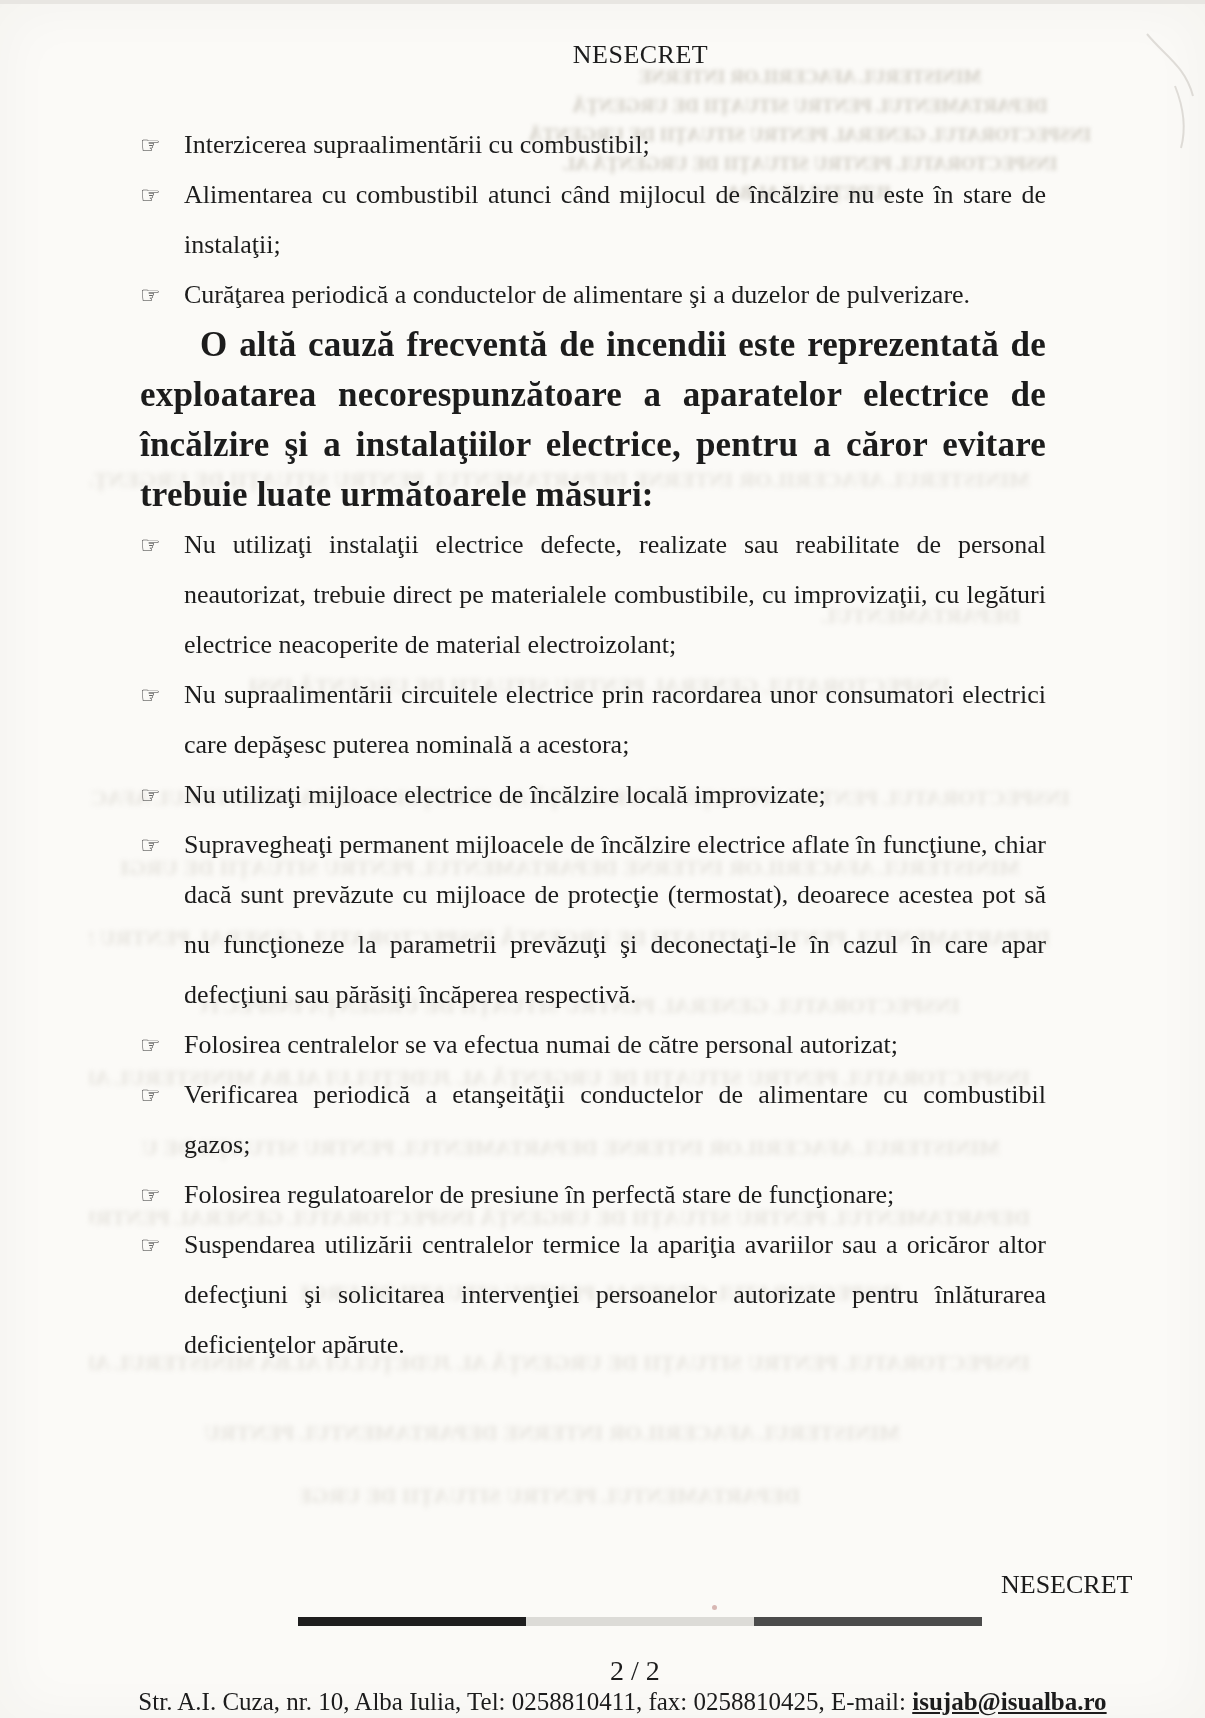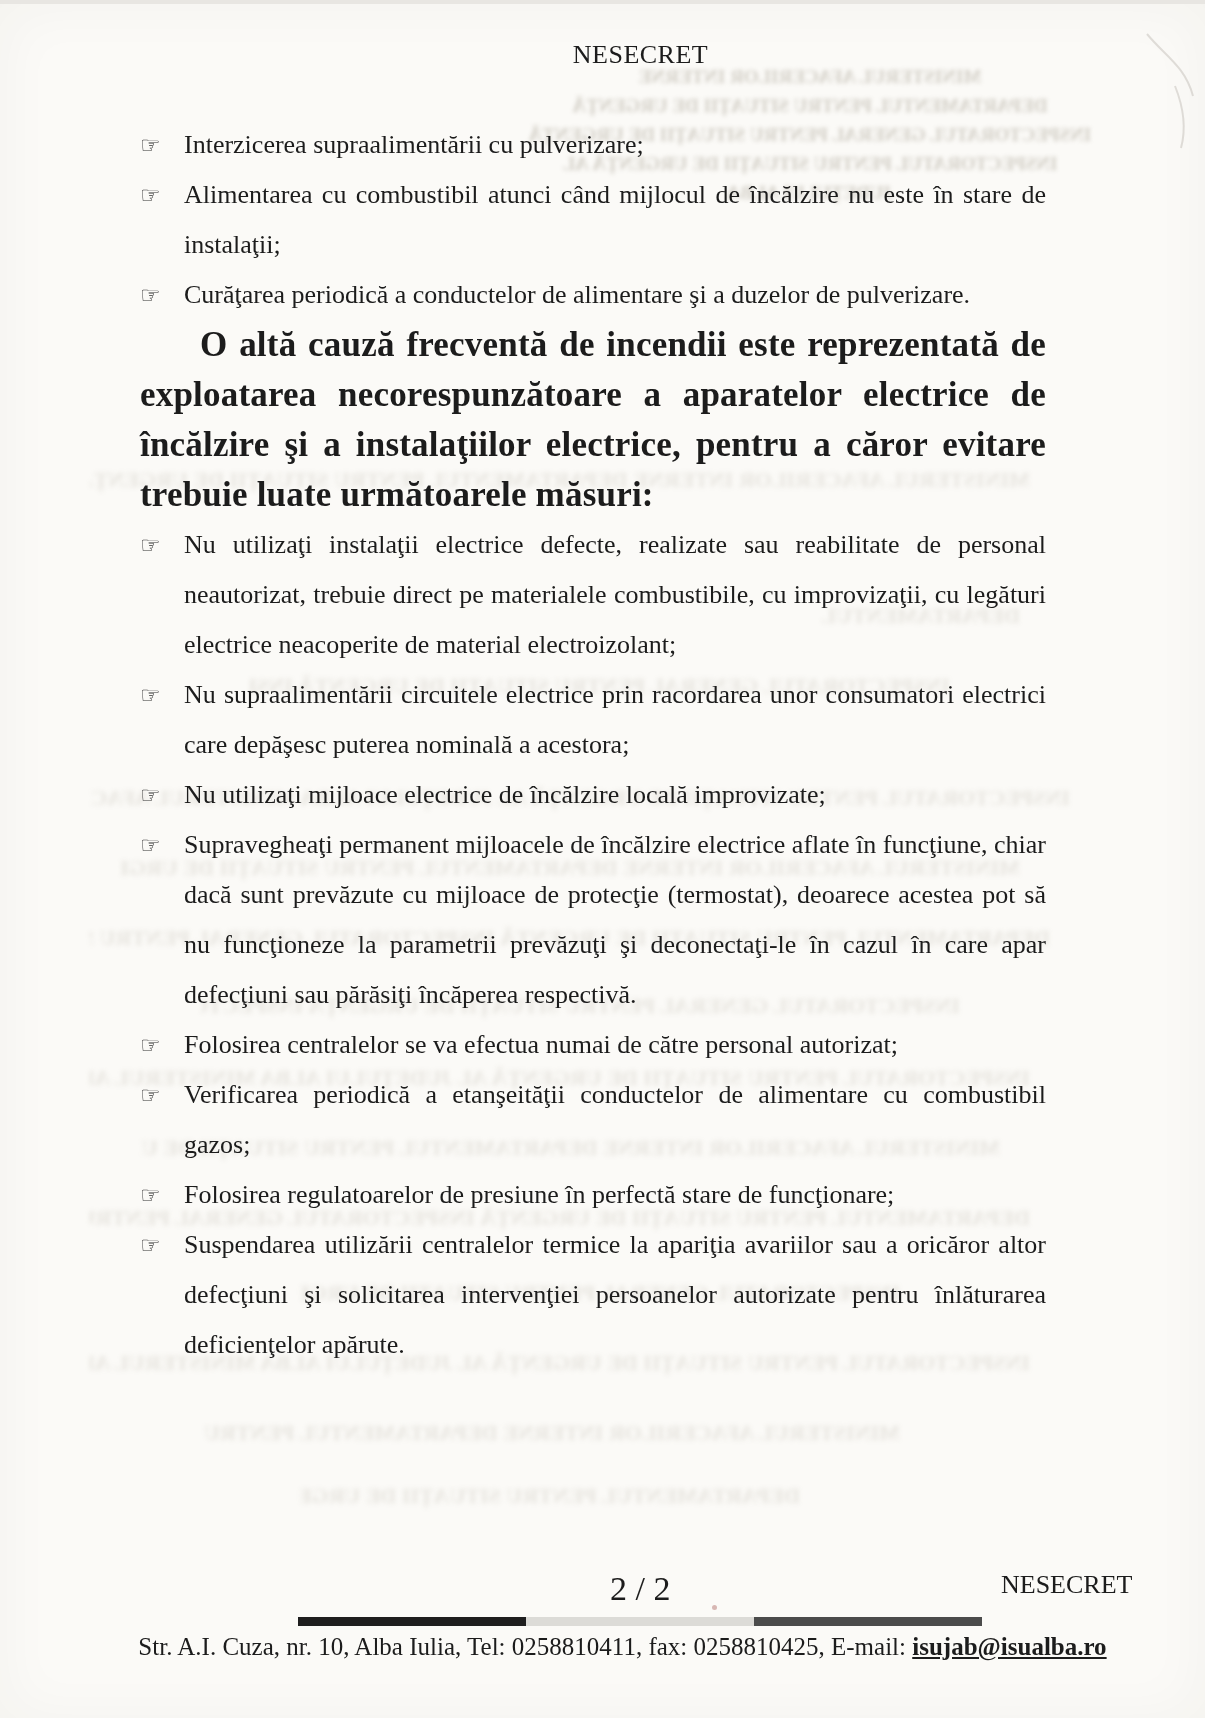--- a/index.html
+++ b/index.html
@@ -66,29 +66,29 @@
     color:#2f2f2f;
   }
   .btext{flex:1;}
   .para{
     font-weight:bold;
     font-size:35px;
     text-indent:60px;
     letter-spacing:0.2px;
   }
   
-  .page-num{position:absolute;top:1566px;left:610px;font-size:34px;z-index:2;}
+  .page-num{position:absolute;top:1651px;left:610px;font-size:28px;z-index:2;}
   .footer-class{position:absolute;top:1566px;left:1001px;font-size:26px;z-index:2;}
   .scan-bar{
     position:absolute;top:1613px;left:298px;width:684px;height:9px;
     display:flex;z-index:2;
   }
   .scan-bar span{flex:1;display:block;}
   .address{
-    position:absolute;top:1629px;left:0;width:100%;
+    position:absolute;top:1684px;left:0;width:100%;
     padding-left:40px;box-sizing:border-box;
     text-align:center;
     font-size:25px;
     z-index:2;
   }
   .email{font-weight:bold;text-decoration:underline;}
 </style>
 </head>
 <body>
 
@@ -120,21 +120,21 @@
   <svg class="pencil-mark" viewBox="0 0 70 130">
     <path d="M12 8 C 30 30, 50 40, 58 70 M 40 60 C 48 80, 52 100, 46 122" stroke="#9a938a" stroke-width="2" fill="none"></path>
   </svg>
   <div class="pink-dot"></div>
 
   <div class="header-class">NESECRET</div>
 
   <div class="doc-body">
       <div class="block bullet">
         <span class="hand">☞</span>
-        <span class="btext">Interzicerea supraalimentării cu pulverizare;</span>
+        <span class="btext">Interzicerea supraalimentării cu combustibil;</span>
       </div>
       <div class="block bullet">
         <span class="hand">☞</span>
         <span class="btext">Alimentarea cu combustibil atunci când mijlocul de încălzire nu este în stare de instalaţii;</span>
       </div>
       <div class="block bullet">
         <span class="hand">☞</span>
         <span class="btext">Curăţarea periodică a conductelor de alimentare şi a duzelor de pulverizare.</span>
       </div>
       <div class="block para">O altă cauză frecventă de incendii este reprezentată de exploatarea necorespunzătoare a aparatelor electrice de încălzire şi a instalaţiilor electrice, pentru a căror evitare trebuie luate următoarele măsuri:</div>

